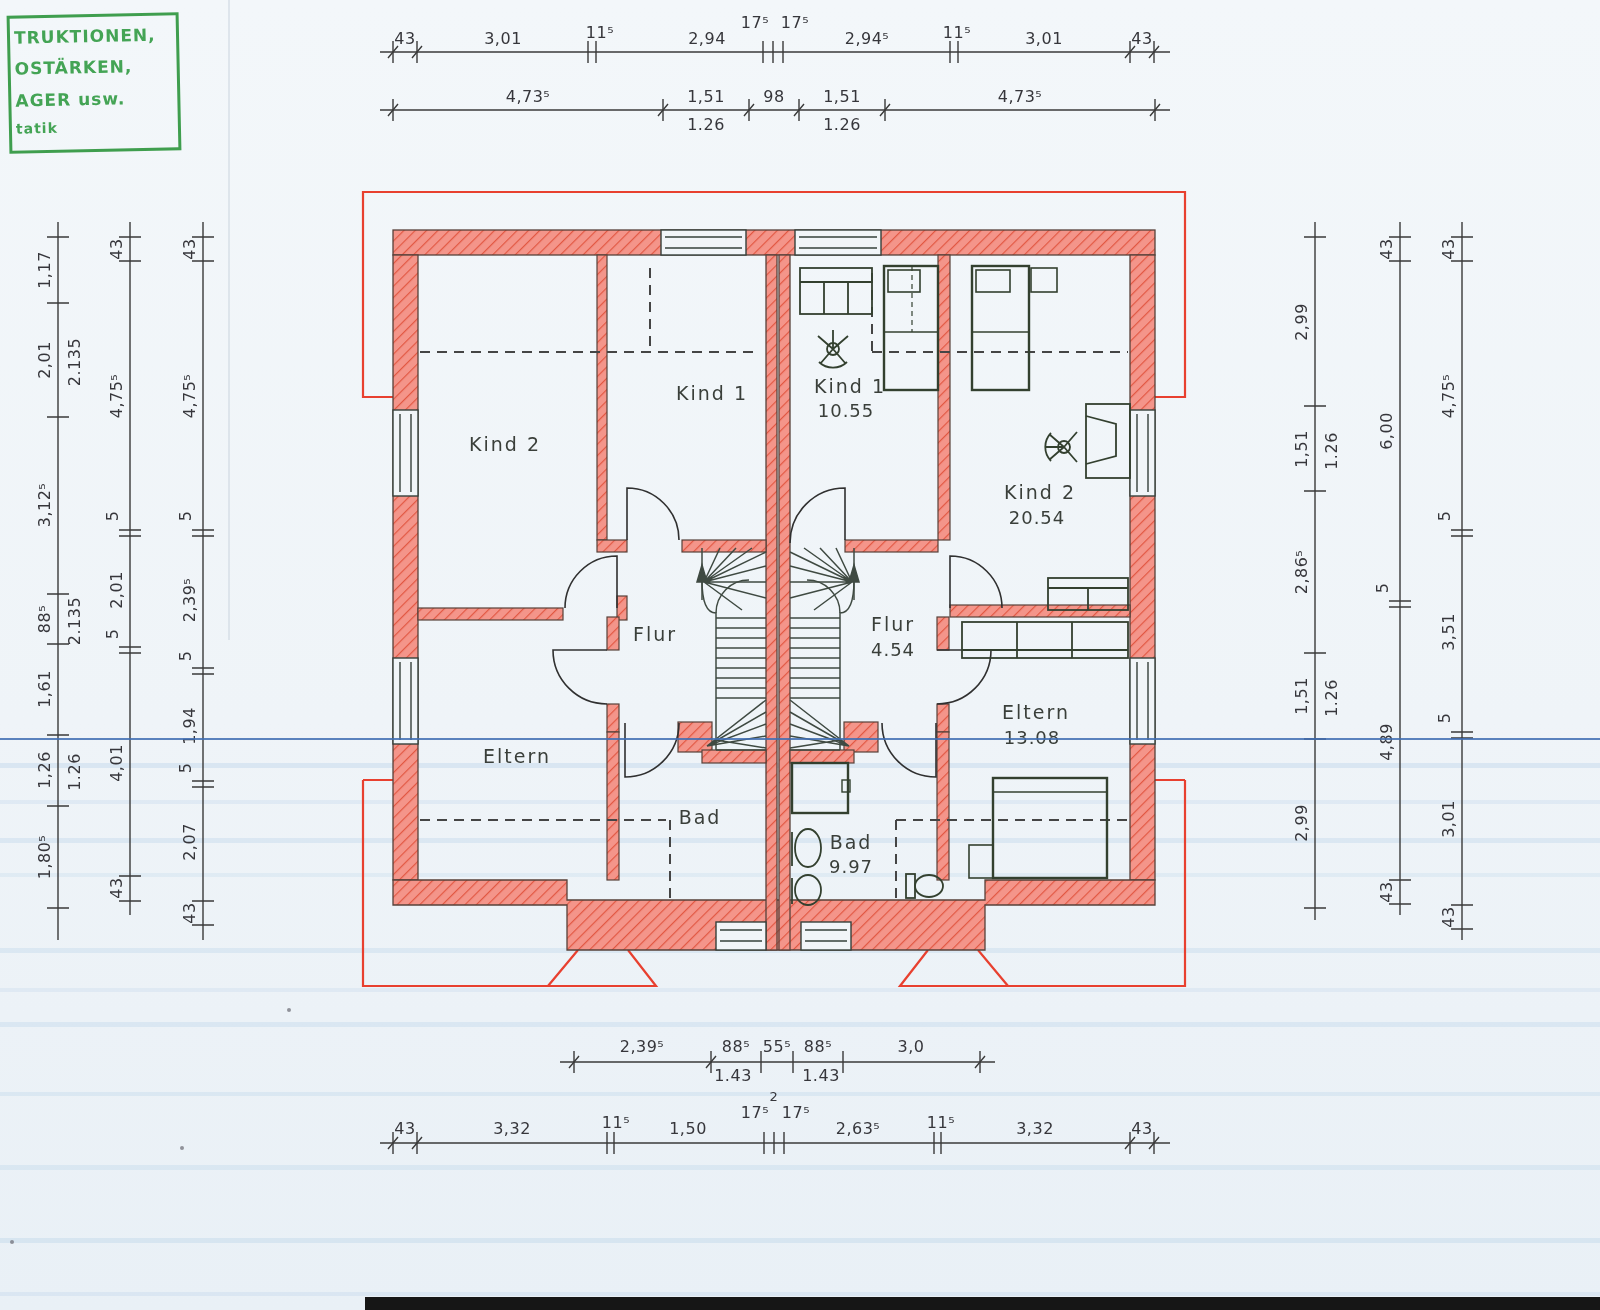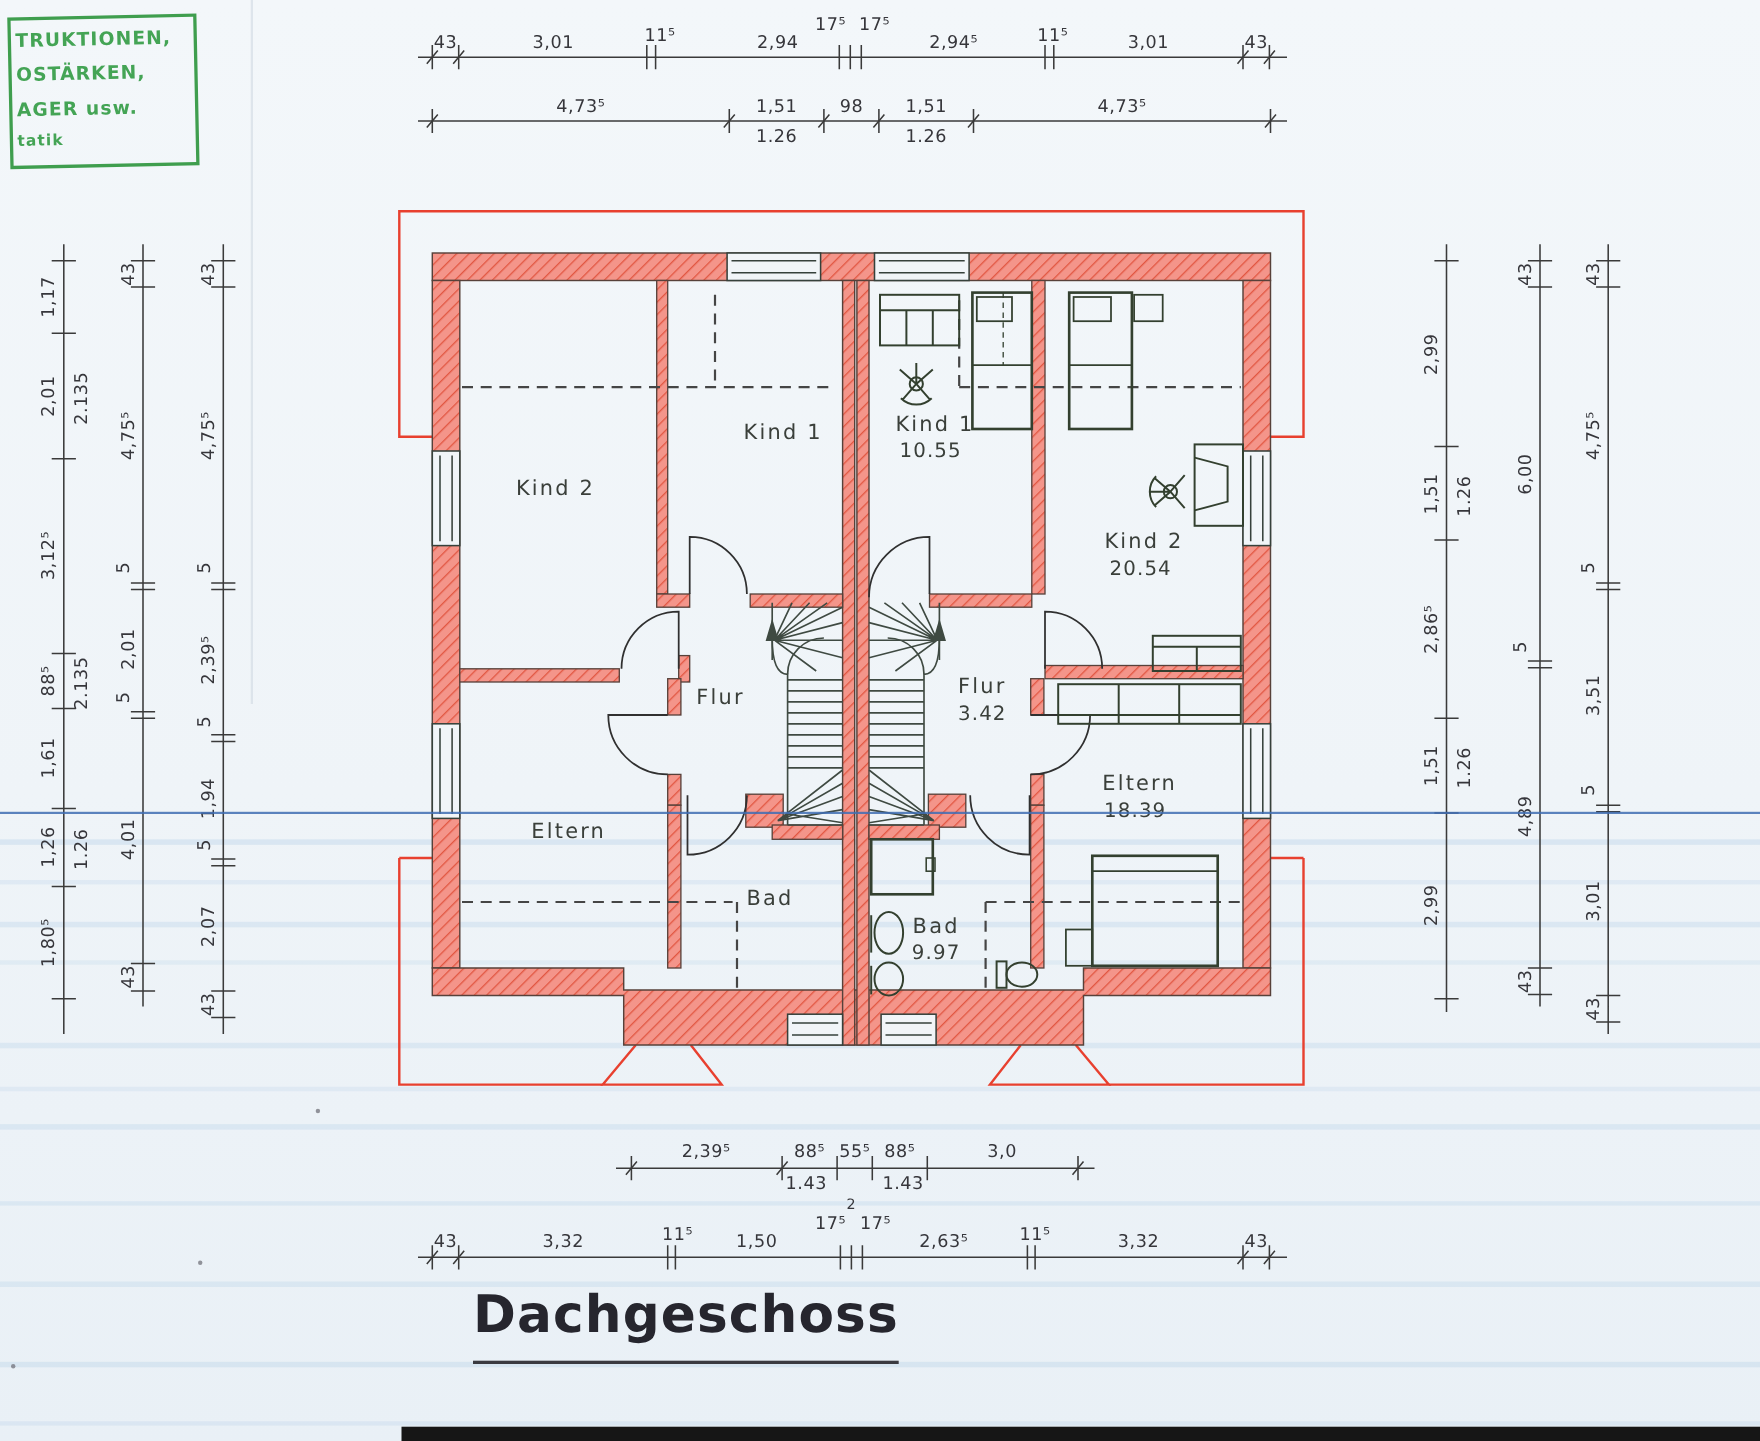--- a/index.html
+++ b/index.html
@@ -227,23 +227,23 @@
   <span class="room" style="left:712px;top:393px">Kind 1</span>
   <span class="room" style="left:655px;top:634px">Flur</span>
   <span class="room" style="left:517px;top:756px">Eltern</span>
   <span class="room" style="left:700px;top:817px">Bad</span>
 
   <span class="room" style="left:850px;top:386px">Kind 1</span>
   <span class="room area" style="left:846px;top:410px">10.55</span>
   <span class="room" style="left:1040px;top:492px">Kind 2</span>
   <span class="room area" style="left:1037px;top:517px">20.54</span>
   <span class="room" style="left:893px;top:624px">Flur</span>
-  <span class="room area" style="left:893px;top:649px">3.42</span>
+  <span class="room area" style="left:893px;top:649px">4.54</span>
   <span class="room" style="left:1036px;top:712px">Eltern</span>
-  <span class="room area" style="left:1032px;top:737px">18.39</span>
+  <span class="room area" style="left:1032px;top:737px">13.08</span>
   <span class="room" style="left:851px;top:842px">Bad</span>
   <span class="room area" style="left:851px;top:866px">9.97</span>
 
   <span class="lbl" style="left:405px;top:38px">43</span>
   <span class="lbl" style="left:503px;top:38px">3,01</span>
   <span class="lbl" style="left:600px;top:32px">11⁵</span>
   <span class="lbl" style="left:707px;top:38px">2,94</span>
   <span class="lbl" style="left:755px;top:22px">17⁵</span>
   <span class="lbl" style="left:795px;top:22px">17⁵</span>
   <span class="lbl" style="left:867px;top:38px">2,94⁵</span>
@@ -330,20 +330,19 @@
   <span class="lbl v" style="left:1448px;top:819px">3,01</span>
   <span class="lbl v" style="left:1448px;top:917px">43</span>
 
   <div id="stamp">
     <div>TRUKTIONEN,</div>
     <div>OSTÄRKEN,</div>
     <div>AGER usw.</div>
     <div>tatik</div>
   </div>
 
-  <div id="title">Dachgeschoss</div>
 
   <div id="blueline"></div>
   <div id="botband"></div>
   <div class="speck" style="left:287px;top:1008px"></div>
   <div class="speck" style="left:180px;top:1146px"></div>
   <div class="speck" style="left:10px;top:1240px"></div>
 </div>
 
 </body></html>

